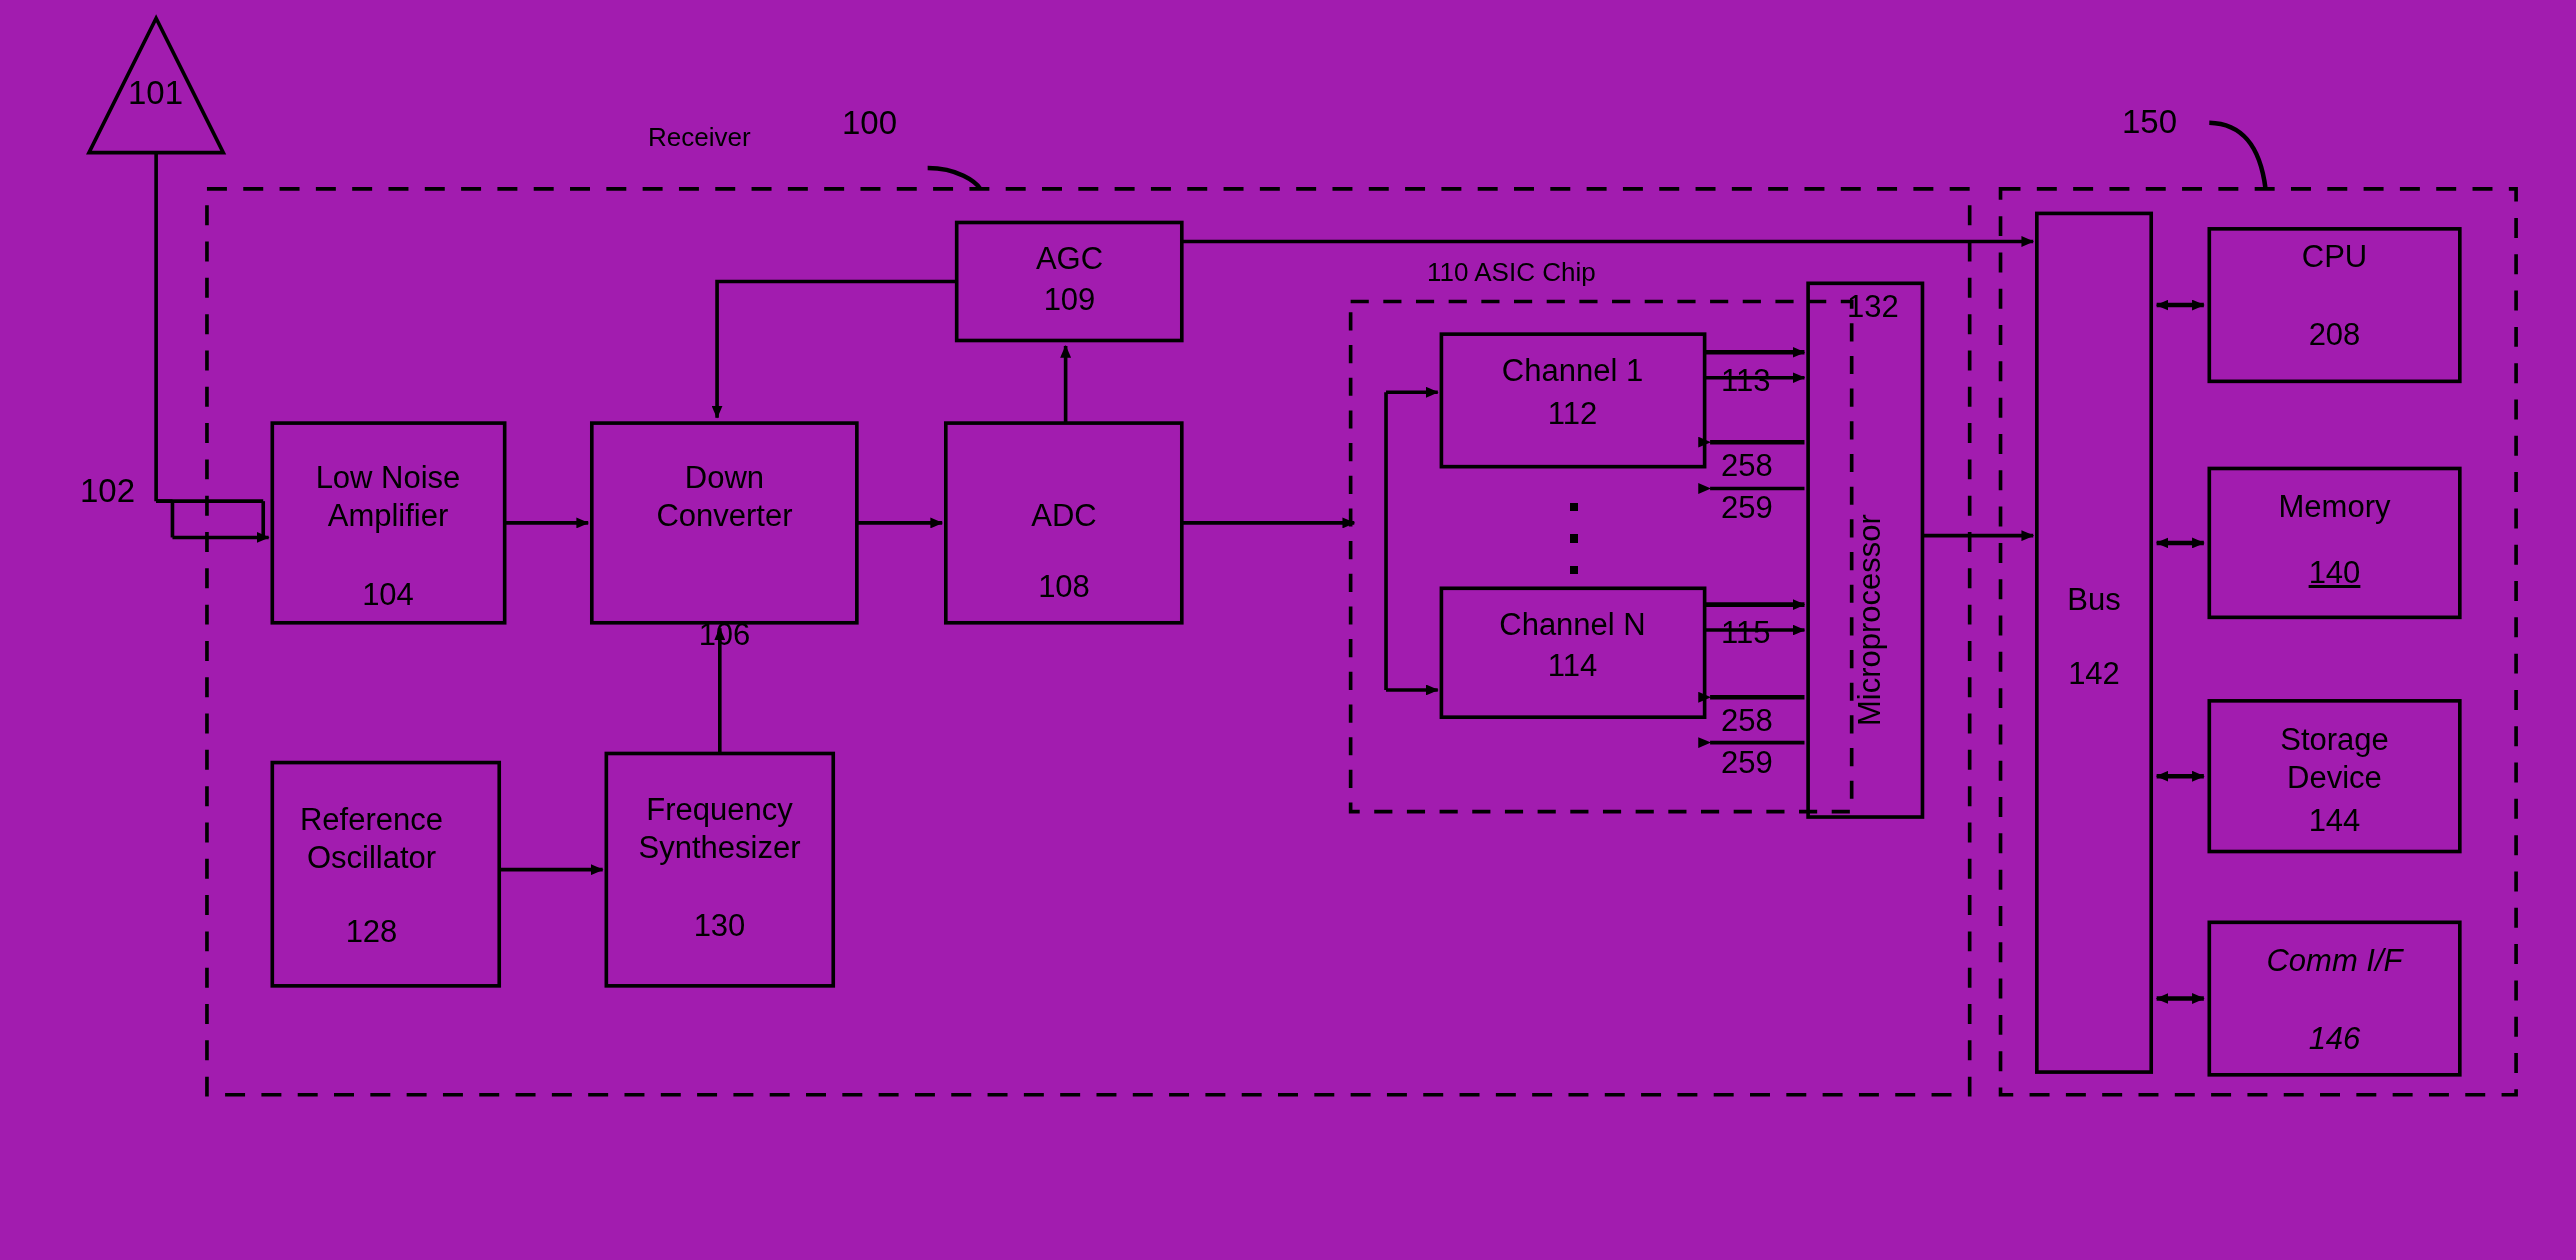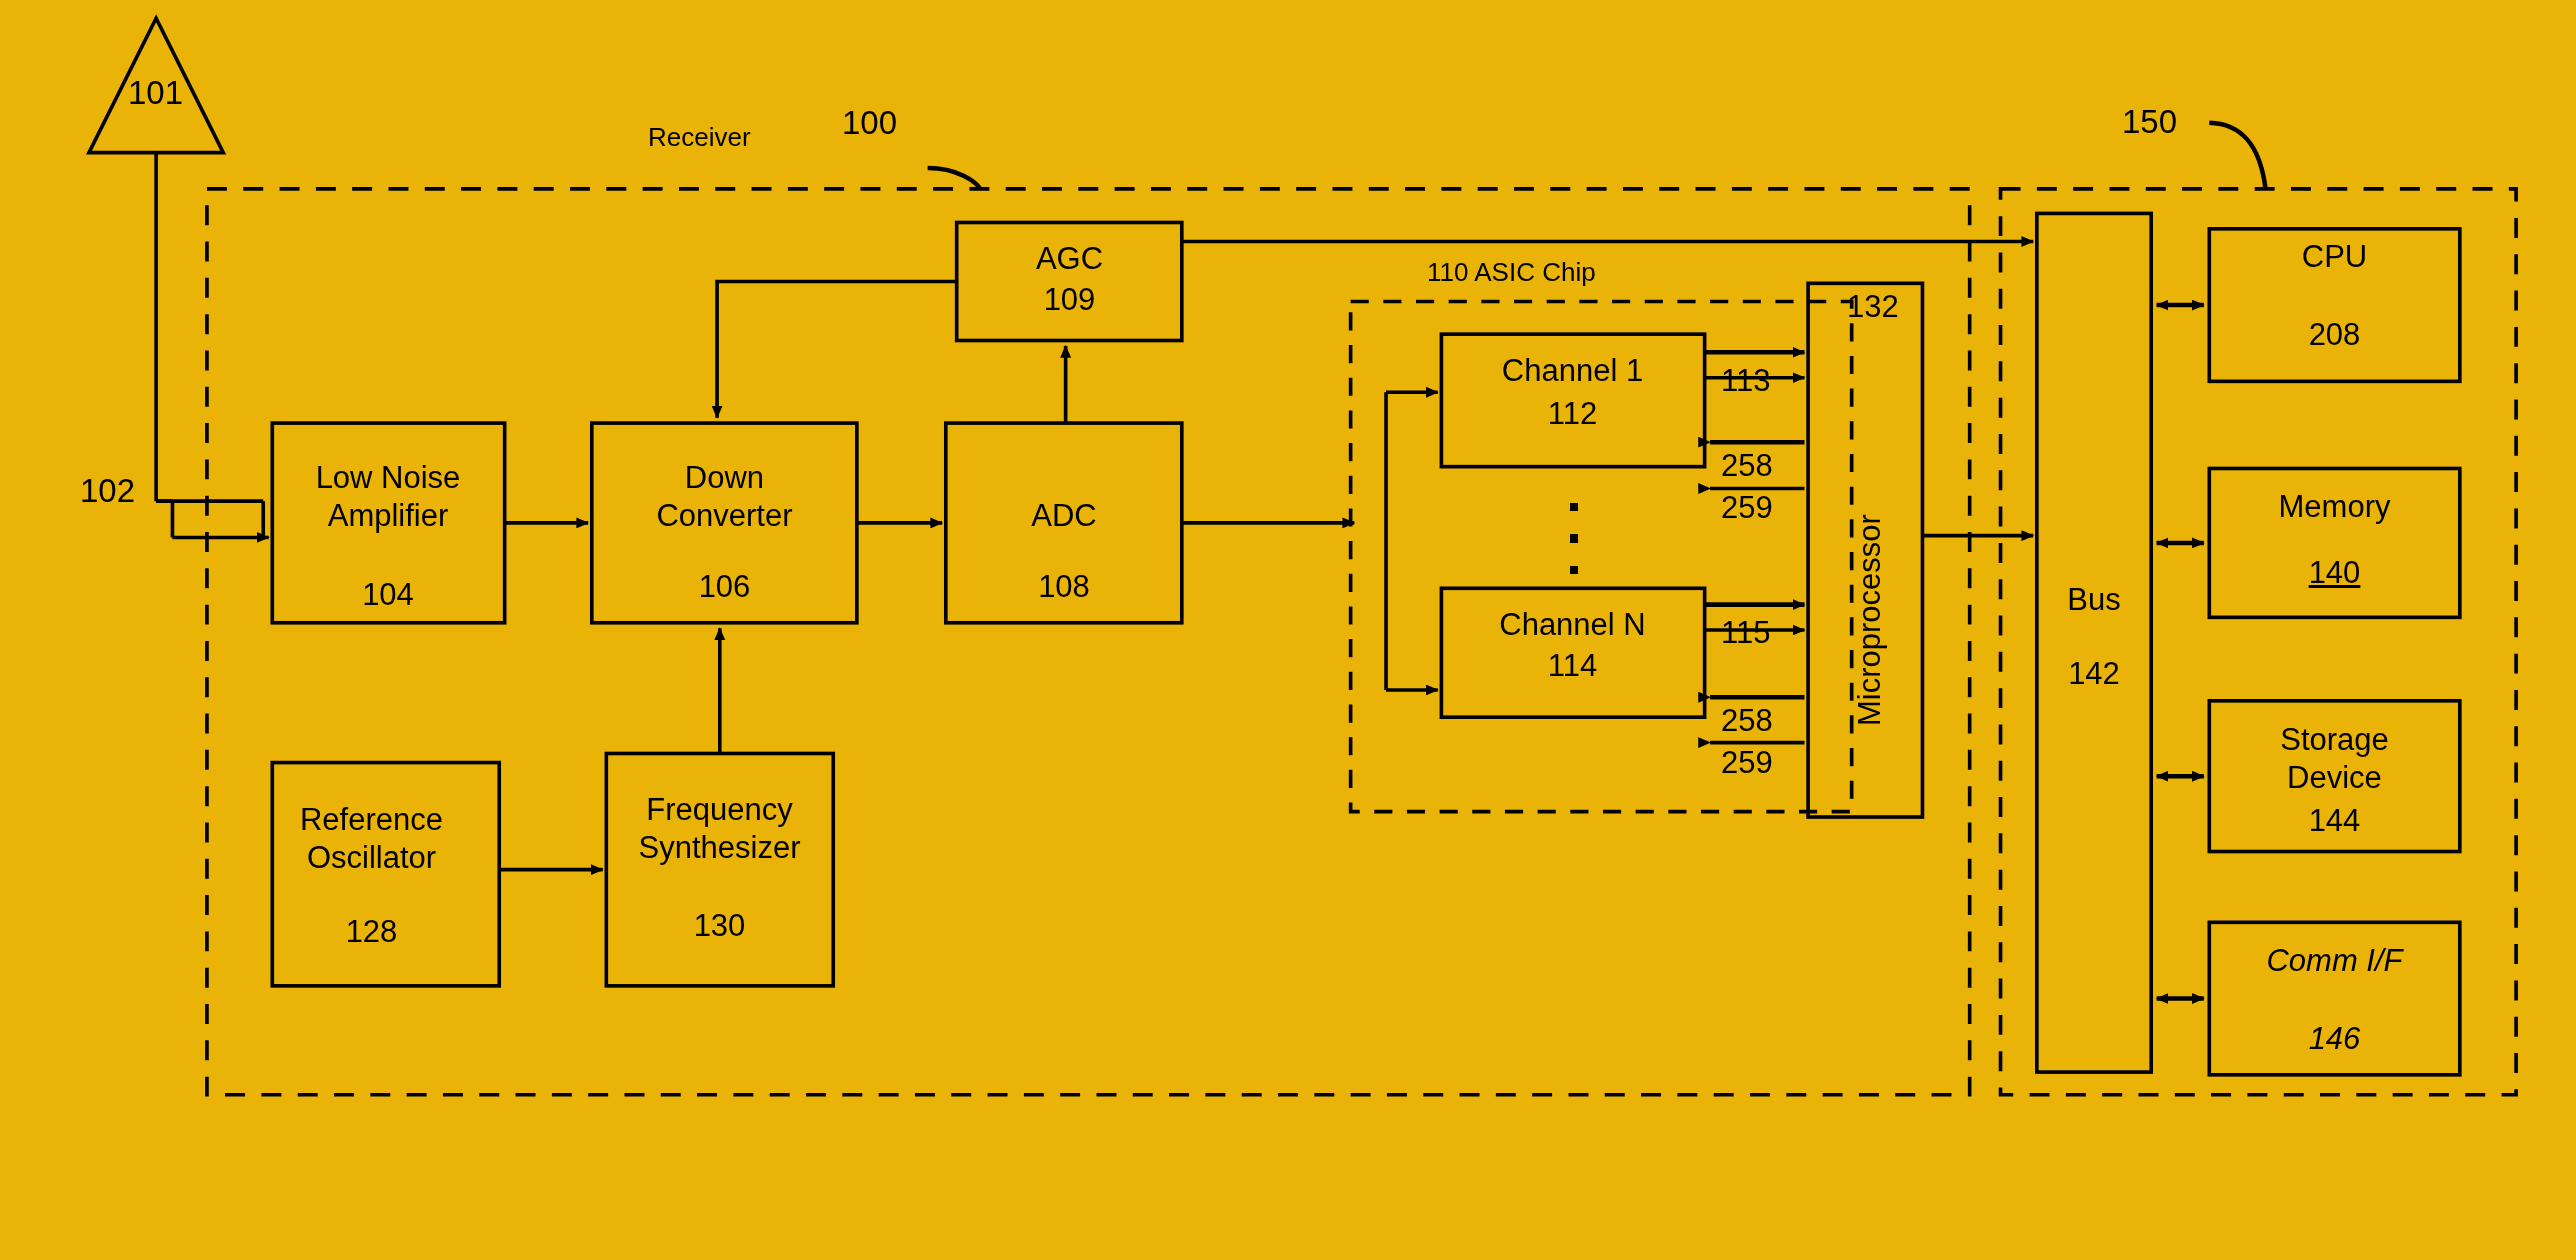--- a/index.html
+++ b/index.html
@@ -4,21 +4,21 @@
 <style>
   html, body {
     margin: 0;
     padding: 0;
     background: #ffffff;
   }
   #page {
     position: relative;
     width: 2576px;
     height: 1261px;
-    background: #eab308;
+    background: #a21caf;
     font-family: "Liberation Sans", sans-serif;
     color: #000000;
     overflow: hidden;
   }
   #svg-layer {
     position: absolute;
     left: 0;
     top: 0;
     width: 2576px;
     height: 1261px;
@@ -173,21 +173,21 @@
   <div class="lbl free-num" style="left:2122px; top:103px;">150</div>
 
   <div class="lbl group-title" style="left:1427px; top:257px;">110 ASIC Chip</div>
 
   <div class="box-label" style="left:272px; top:459px; width:232px;gap:8px;">
     <span>Low Noise
 Amplifier</span>
     <span class="ref-num" style="margin-top:33px;">104</span>
   </div>
 
-  <div class="box-label" style="left:592px; top:459px; width:265px;">
+  <div class="box-label" style="left:592px; top:459px; width:265px;gap:48px;">
     <span>Down
 Converter</span>
     <span class="ref-num" style="margin-top:33px;">106</span>
   </div>
 
   <div class="box-label" style="left:946px; top:497px; width:236px;">
     <span>ADC</span>
     <span class="ref-num" style="margin-top:33px;">108</span>
   </div>
 

